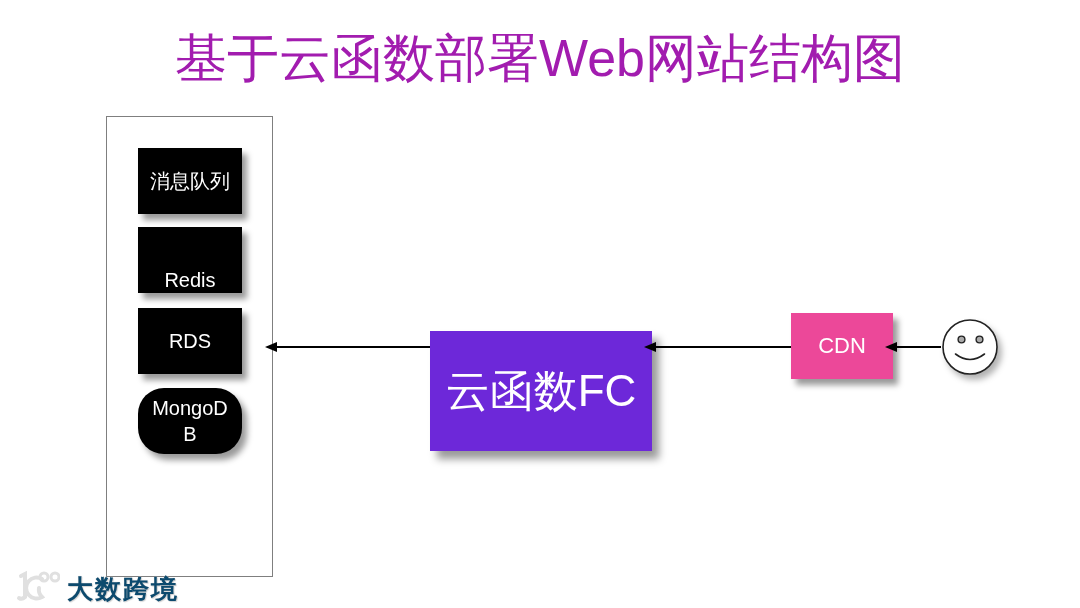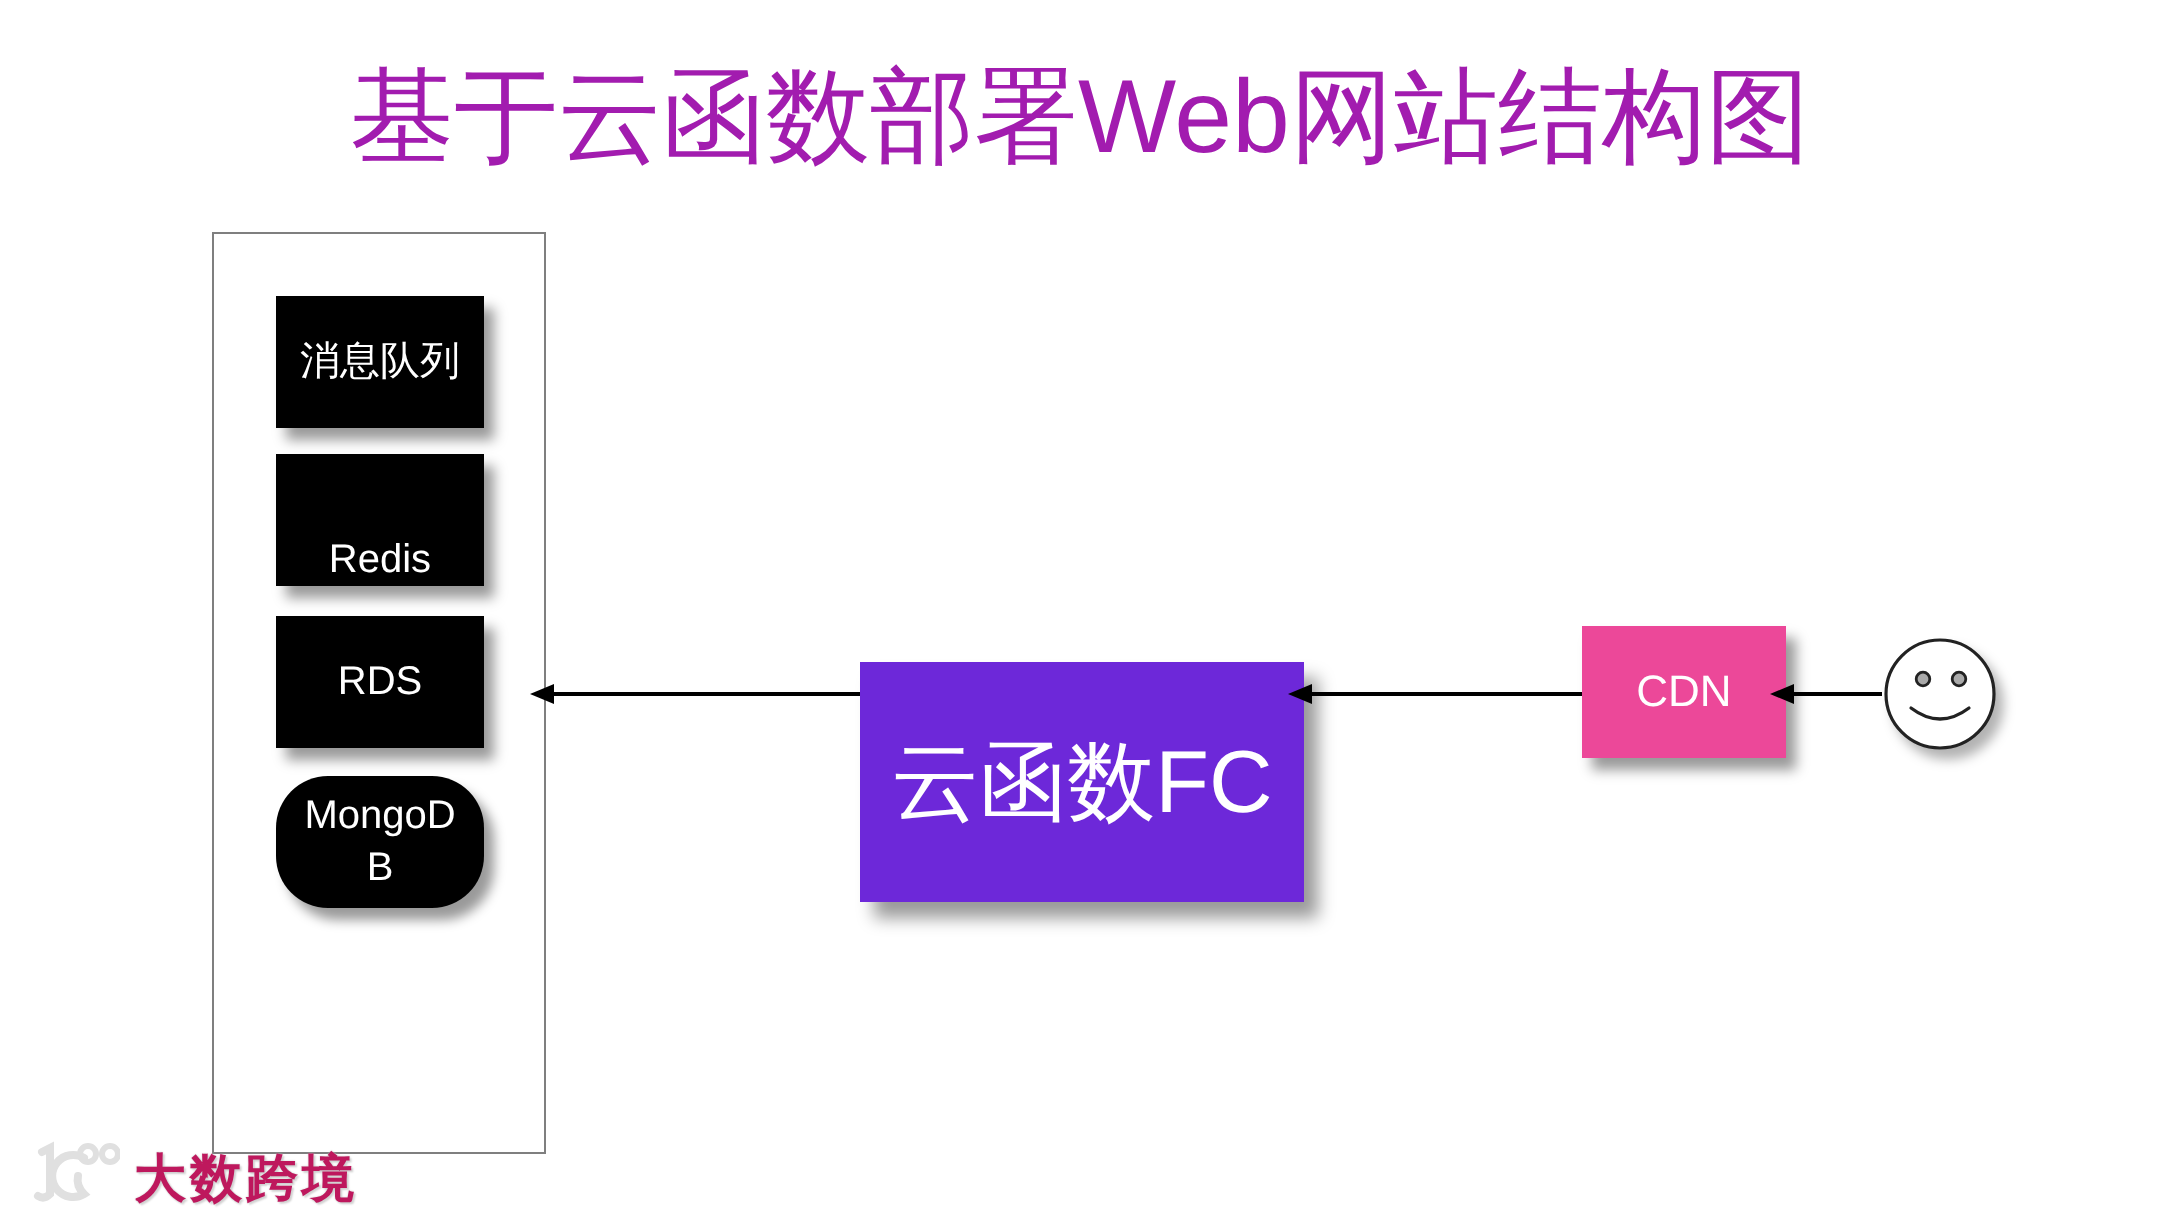--- a/index.html
+++ b/index.html
@@ -66,21 +66,21 @@
   
   .smiley{
     position:absolute;left:941px;top:318px;width:58px;height:58px;
     filter:drop-shadow(4px 5px 3px rgba(0,0,0,0.30));
   }
   
   .watermark{
     position:absolute;left:12px;top:570px;display:flex;align-items:center;gap:7px;
   }
   .watermark-text{
-    font-size:26px;font-weight:700;letter-spacing:2px;color:#be185d;
+    font-size:26px;font-weight:700;letter-spacing:2px;color:#0c4a6e;
     text-shadow:0 0 1px #c6c6c6,1px 1px 1px #d4d4d4;
     white-space:nowrap;
   }
 </style>
 </head>
 <body>
 
 <div class="page-title">基于云函数部署Web网站结构图</div>
 
 <div class="backend-panel">

